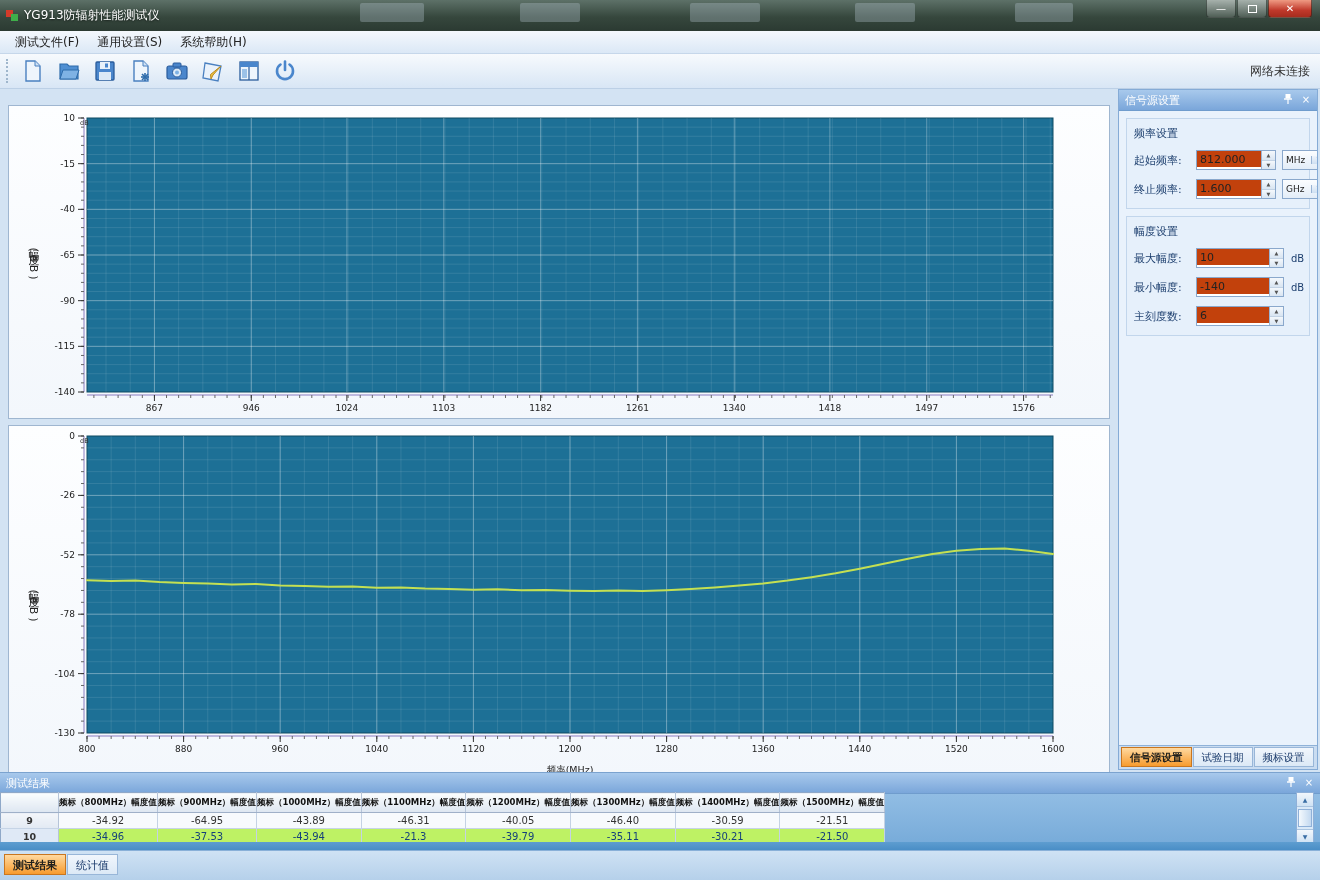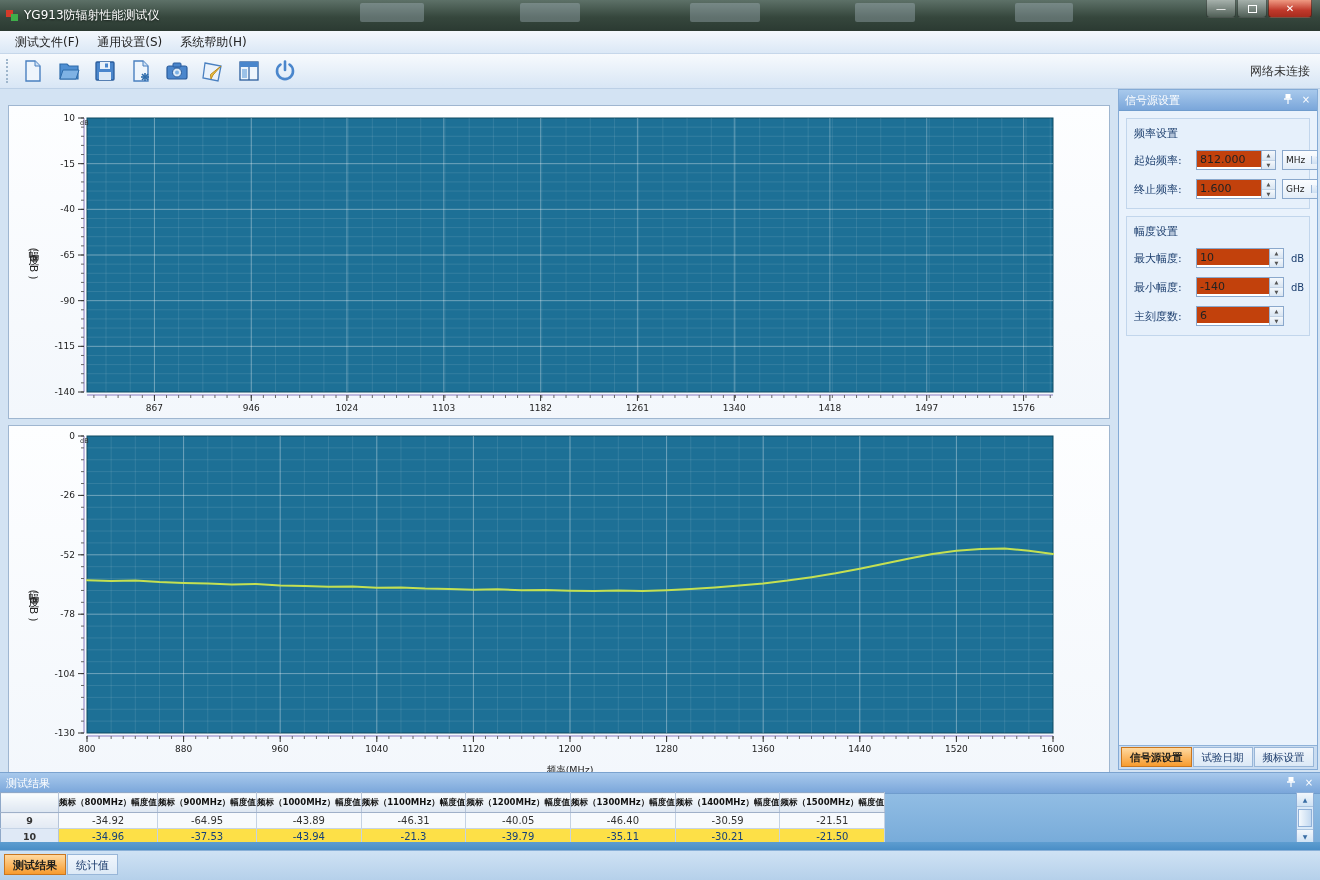--- a/index.html
+++ b/index.html
@@ -96,21 +96,21 @@
   table.results col.c{width:99px;}
   table.results th,table.results td{padding:0;height:15px;white-space:nowrap;
     overflow:hidden;text-align:center;}
   table.results thead th{height:19px;background:linear-gradient(#fbfdfe,#dde6f1);
     border-right:1px solid #b6c4d8;border-bottom:1px solid #9fb0c8;font-size:8.5px;
     font-weight:bold;color:#111;}
   table.results tbody th{background:linear-gradient(#f3f6fa,#e2e9f3);font-size:9.5px;
     font-weight:bold;color:#333;border-right:1px solid #b6c4d8;border-bottom:1px solid #c6d4e6;}
   table.results td{font-size:10px;color:#333;border-right:1px solid #c4d2e4;
     border-bottom:1px solid #c6d4e6;background:#f7fafd;}
-  table.results tr.selected td{background:#fde047;color:#14407a;
+  table.results tr.selected td{background:#bef264;color:#14407a;
     border-top:1px solid #4f79ae;border-bottom:1px solid #4f79ae;}
   table.results tr.selected th{background:#dfe9f6;border-top:1px solid #4f79ae;
     border-bottom:1px solid #4f79ae;}
   .h-strip{position:absolute;left:0;right:0;bottom:0;height:8px;
     background:linear-gradient(#5e9dd0,#4a8ec6);}
   .v-scroll{position:absolute;right:6px;top:0;width:16px;height:50px;
     background:#d9e9f8;border:1px solid #8fb0d8;display:flex;flex-direction:column;}
   .v-btn{height:13px;background:linear-gradient(#f2f7fc,#cfe2f4);font-size:6px;color:#3a6ea5;
     display:flex;align-items:center;justify-content:center;border-bottom:1px solid #a9c4e0;}
   .v-thumb{flex:0 0 16px;margin:2px 1px;background:linear-gradient(90deg,#f4f9fd,#c3d9f0);

